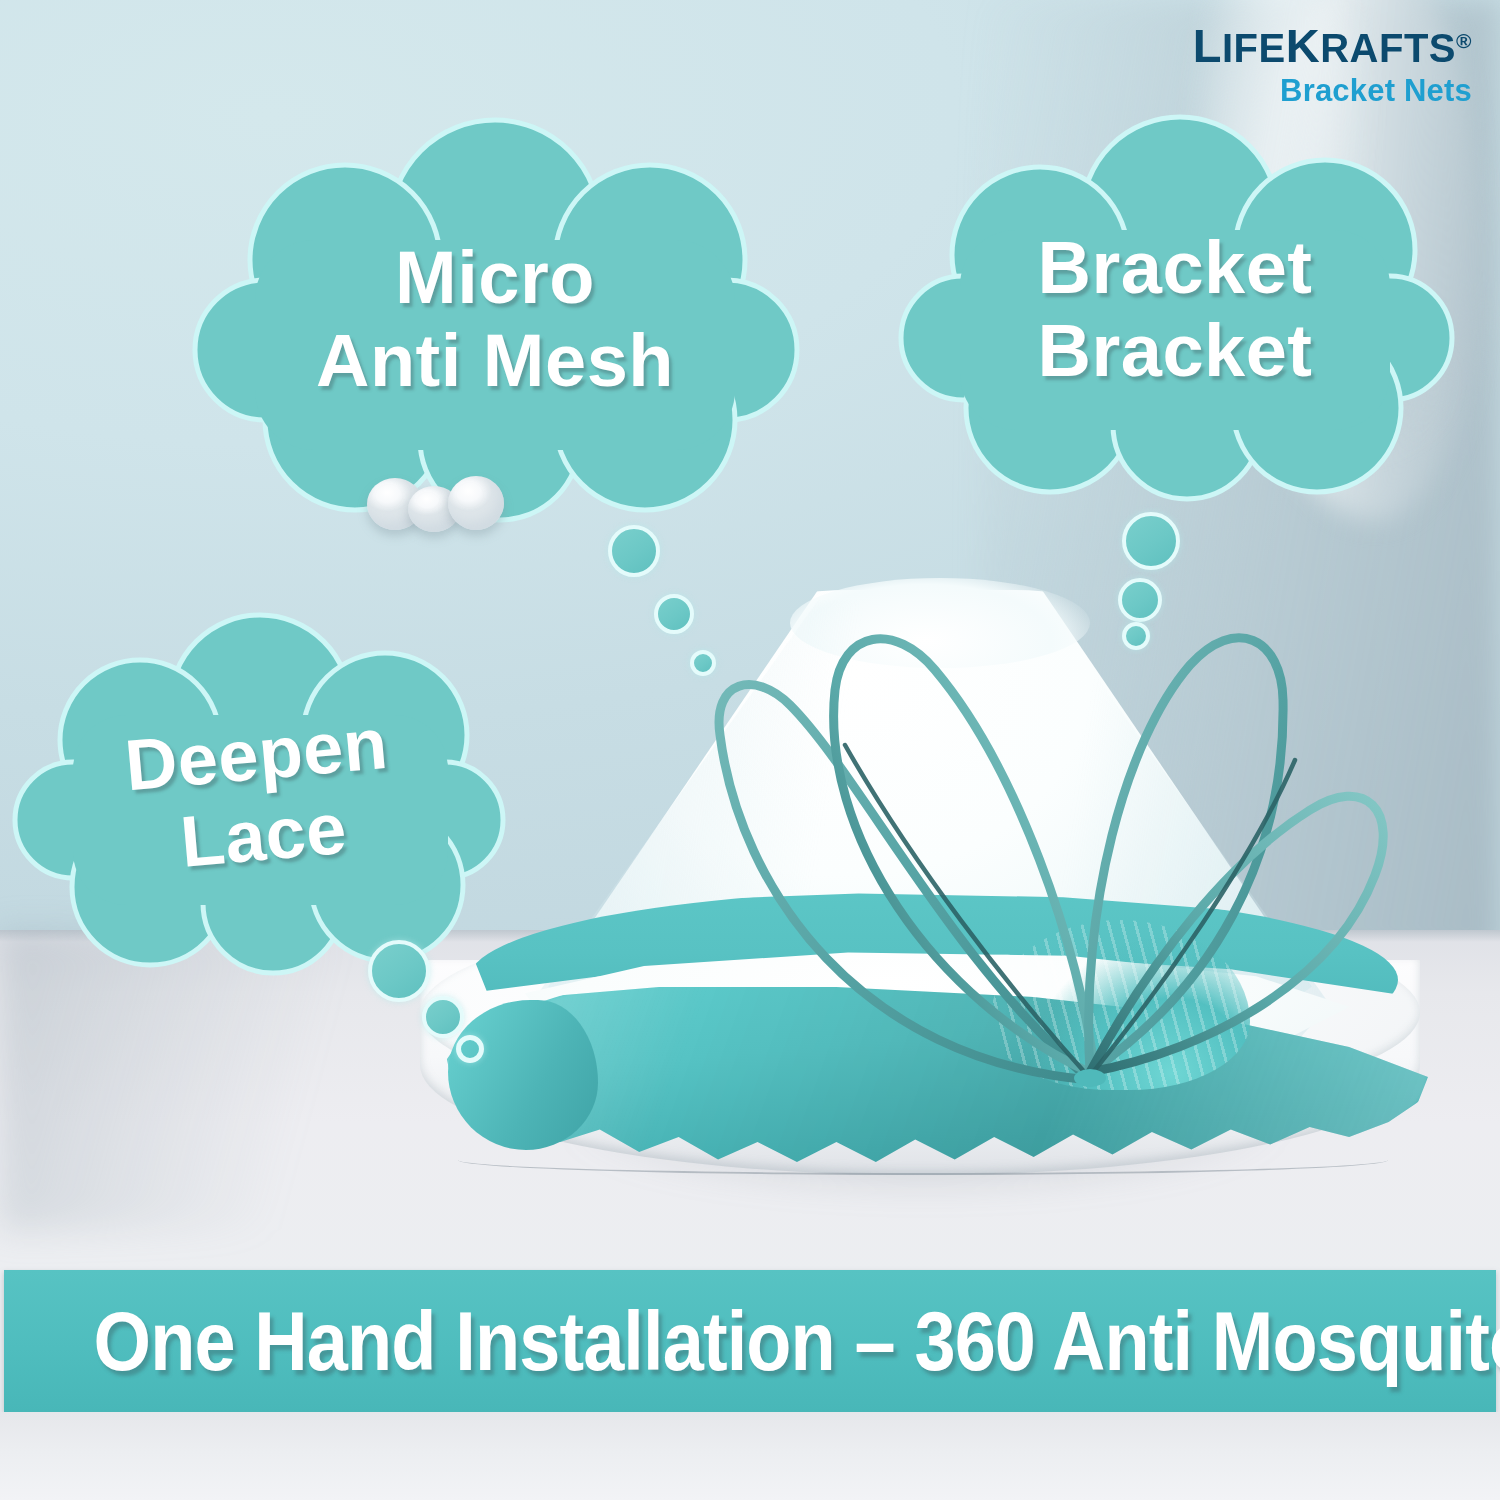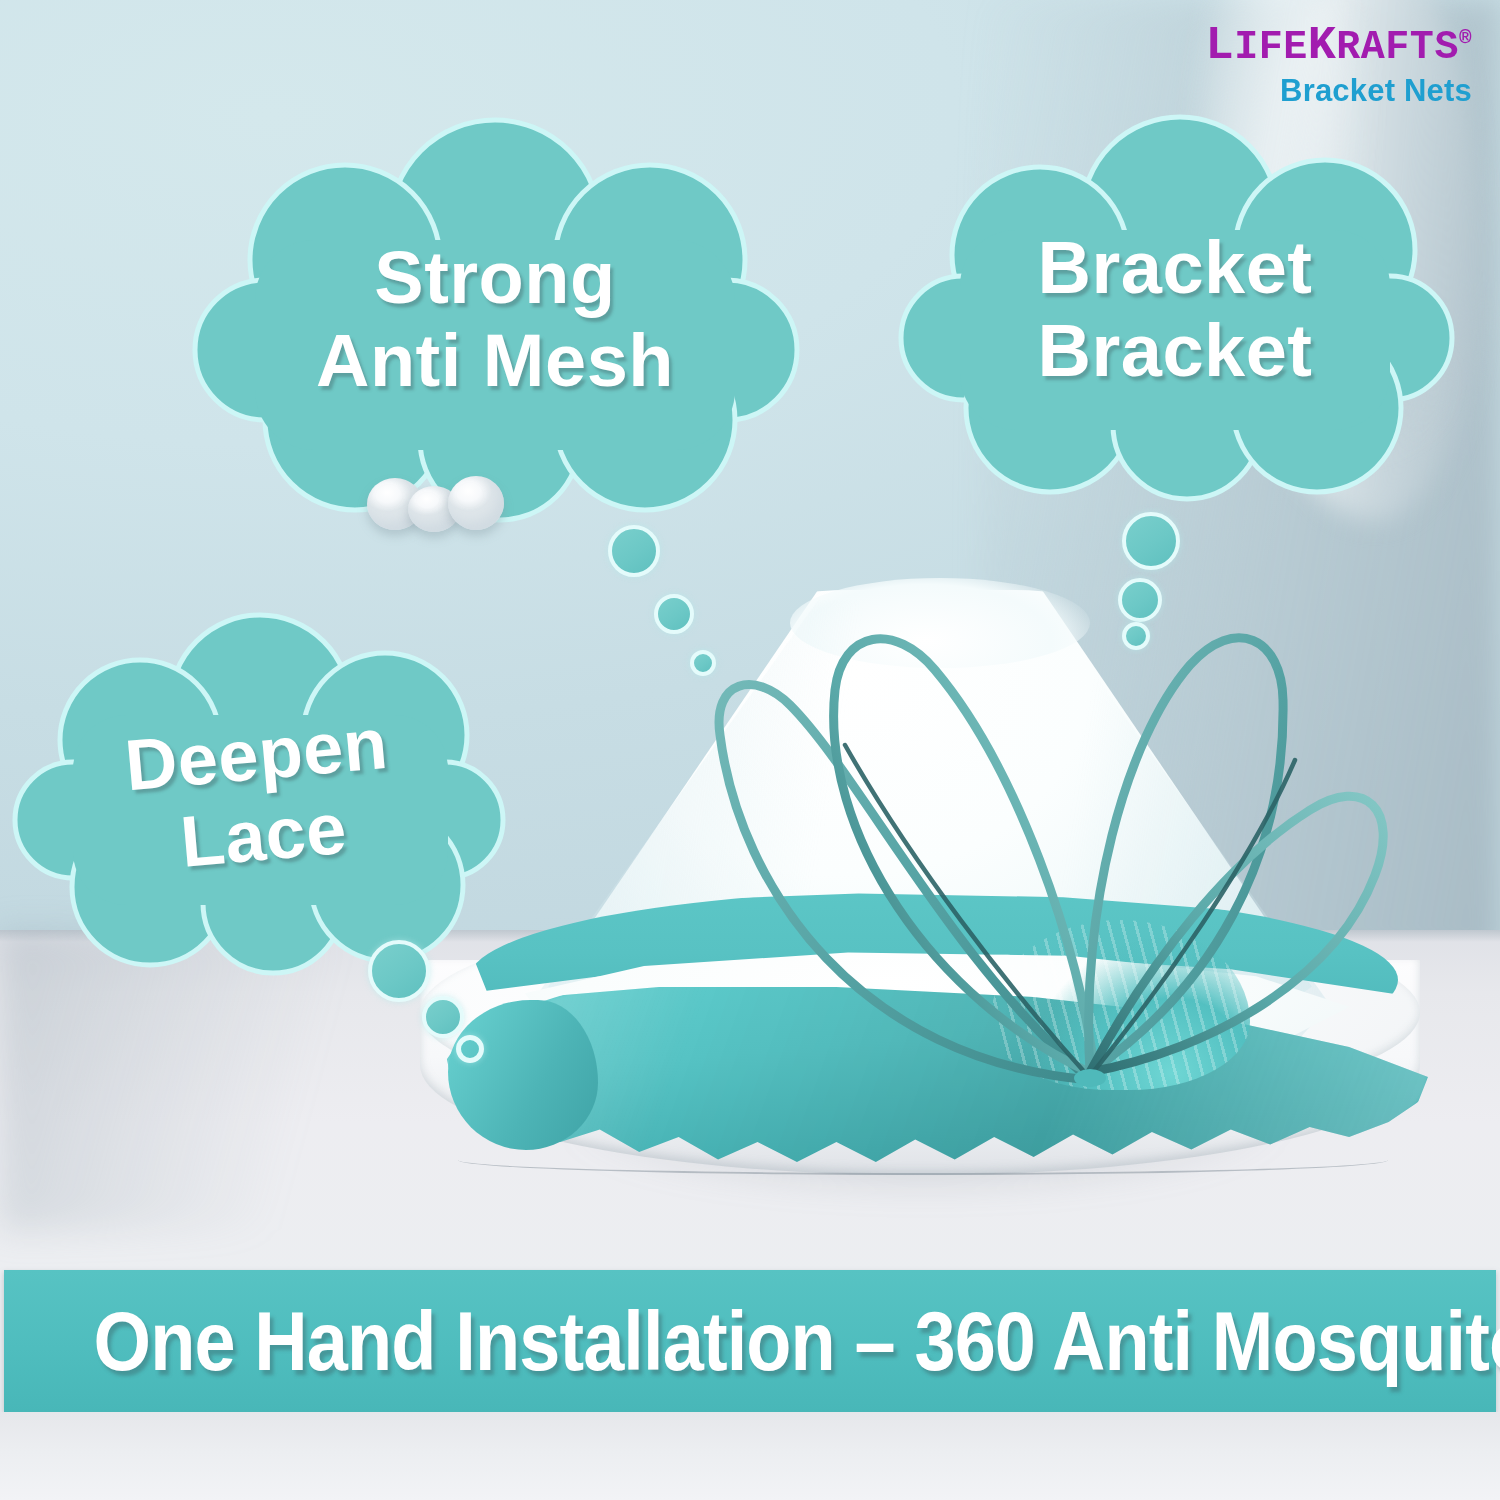--- a/index.html
+++ b/index.html
@@ -219,22 +219,22 @@
   .bub{ position:absolute; border-radius:50%;
     background:linear-gradient(145deg,#79cfcc 0%, #6cc8c6 55%, #5fc0bf 100%);
     border:4px solid #e4fbfb;
     box-shadow:0 0 6px rgba(180,235,235,.6);
   }
   .bub.ring{ background:transparent; border:5px solid #e4fbfb; }
 
   
   #logo{ position:absolute; right:28px; top:22px; text-align:right; }
   .logo-main{
-    font-family:Liberation Mono, monospace;
-    font-weight:bold; color:#a21caf; font-size:40px; letter-spacing:.5px;
+    font-family:Liberation Sans, sans-serif;
+    font-weight:bold; color:#0c4a6e; font-size:40px; letter-spacing:.5px;
     line-height:1;
     white-space:nowrap;
   }
   .logo-main .cap{ font-size:47px; }
   .logo-main .reg{ font-size:21px; vertical-align:super; font-weight:bold; }
   .logo-sub{
     font-family:"Liberation Sans", sans-serif;
     font-weight:bold; color:#1f9fd0; font-size:31px; letter-spacing:.2px;
     margin-top:4px; white-space:nowrap;
   }
@@ -329,21 +329,21 @@
         <circle cx="455" cy="140" r="95" fill="#6fc9c6" stroke="#cdf6f6" stroke-width="5"></circle>
         <circle cx="70" cy="230" r="70" fill="#6fc9c6" stroke="#cdf6f6" stroke-width="5"></circle>
         <circle cx="532" cy="230" r="70" fill="#6fc9c6" stroke="#cdf6f6" stroke-width="5"></circle>
         <circle cx="160" cy="300" r="90" fill="#6fc9c6" stroke="#cdf6f6" stroke-width="5"></circle>
         <circle cx="305" cy="320" r="80" fill="#6fc9c6" stroke="#cdf6f6" stroke-width="5"></circle>
         <circle cx="450" cy="300" r="90" fill="#6fc9c6" stroke="#cdf6f6" stroke-width="5"></circle>
         <rect x="60" y="120" width="480" height="210" rx="60" fill="#6fc9c6"></rect>
       </g>
     </svg>
     <div class="cloud-text">
-      <span>Strong</span>
+      <span>Micro</span>
       <span>Anti Mesh</span>
     </div>
   </div>
   <div class="puff" id="puff1"></div>
   <div class="puff" id="puff2"></div>
   <div class="puff" id="puff3"></div>
 
   <div class="bub" style="left:608px; top:525px; width:52px; height:52px;"></div>
   <div class="bub" style="left:654px; top:594px; width:40px; height:40px;"></div>
   <div class="bub" style="left:690px; top:650px; width:26px; height:26px;"></div>

